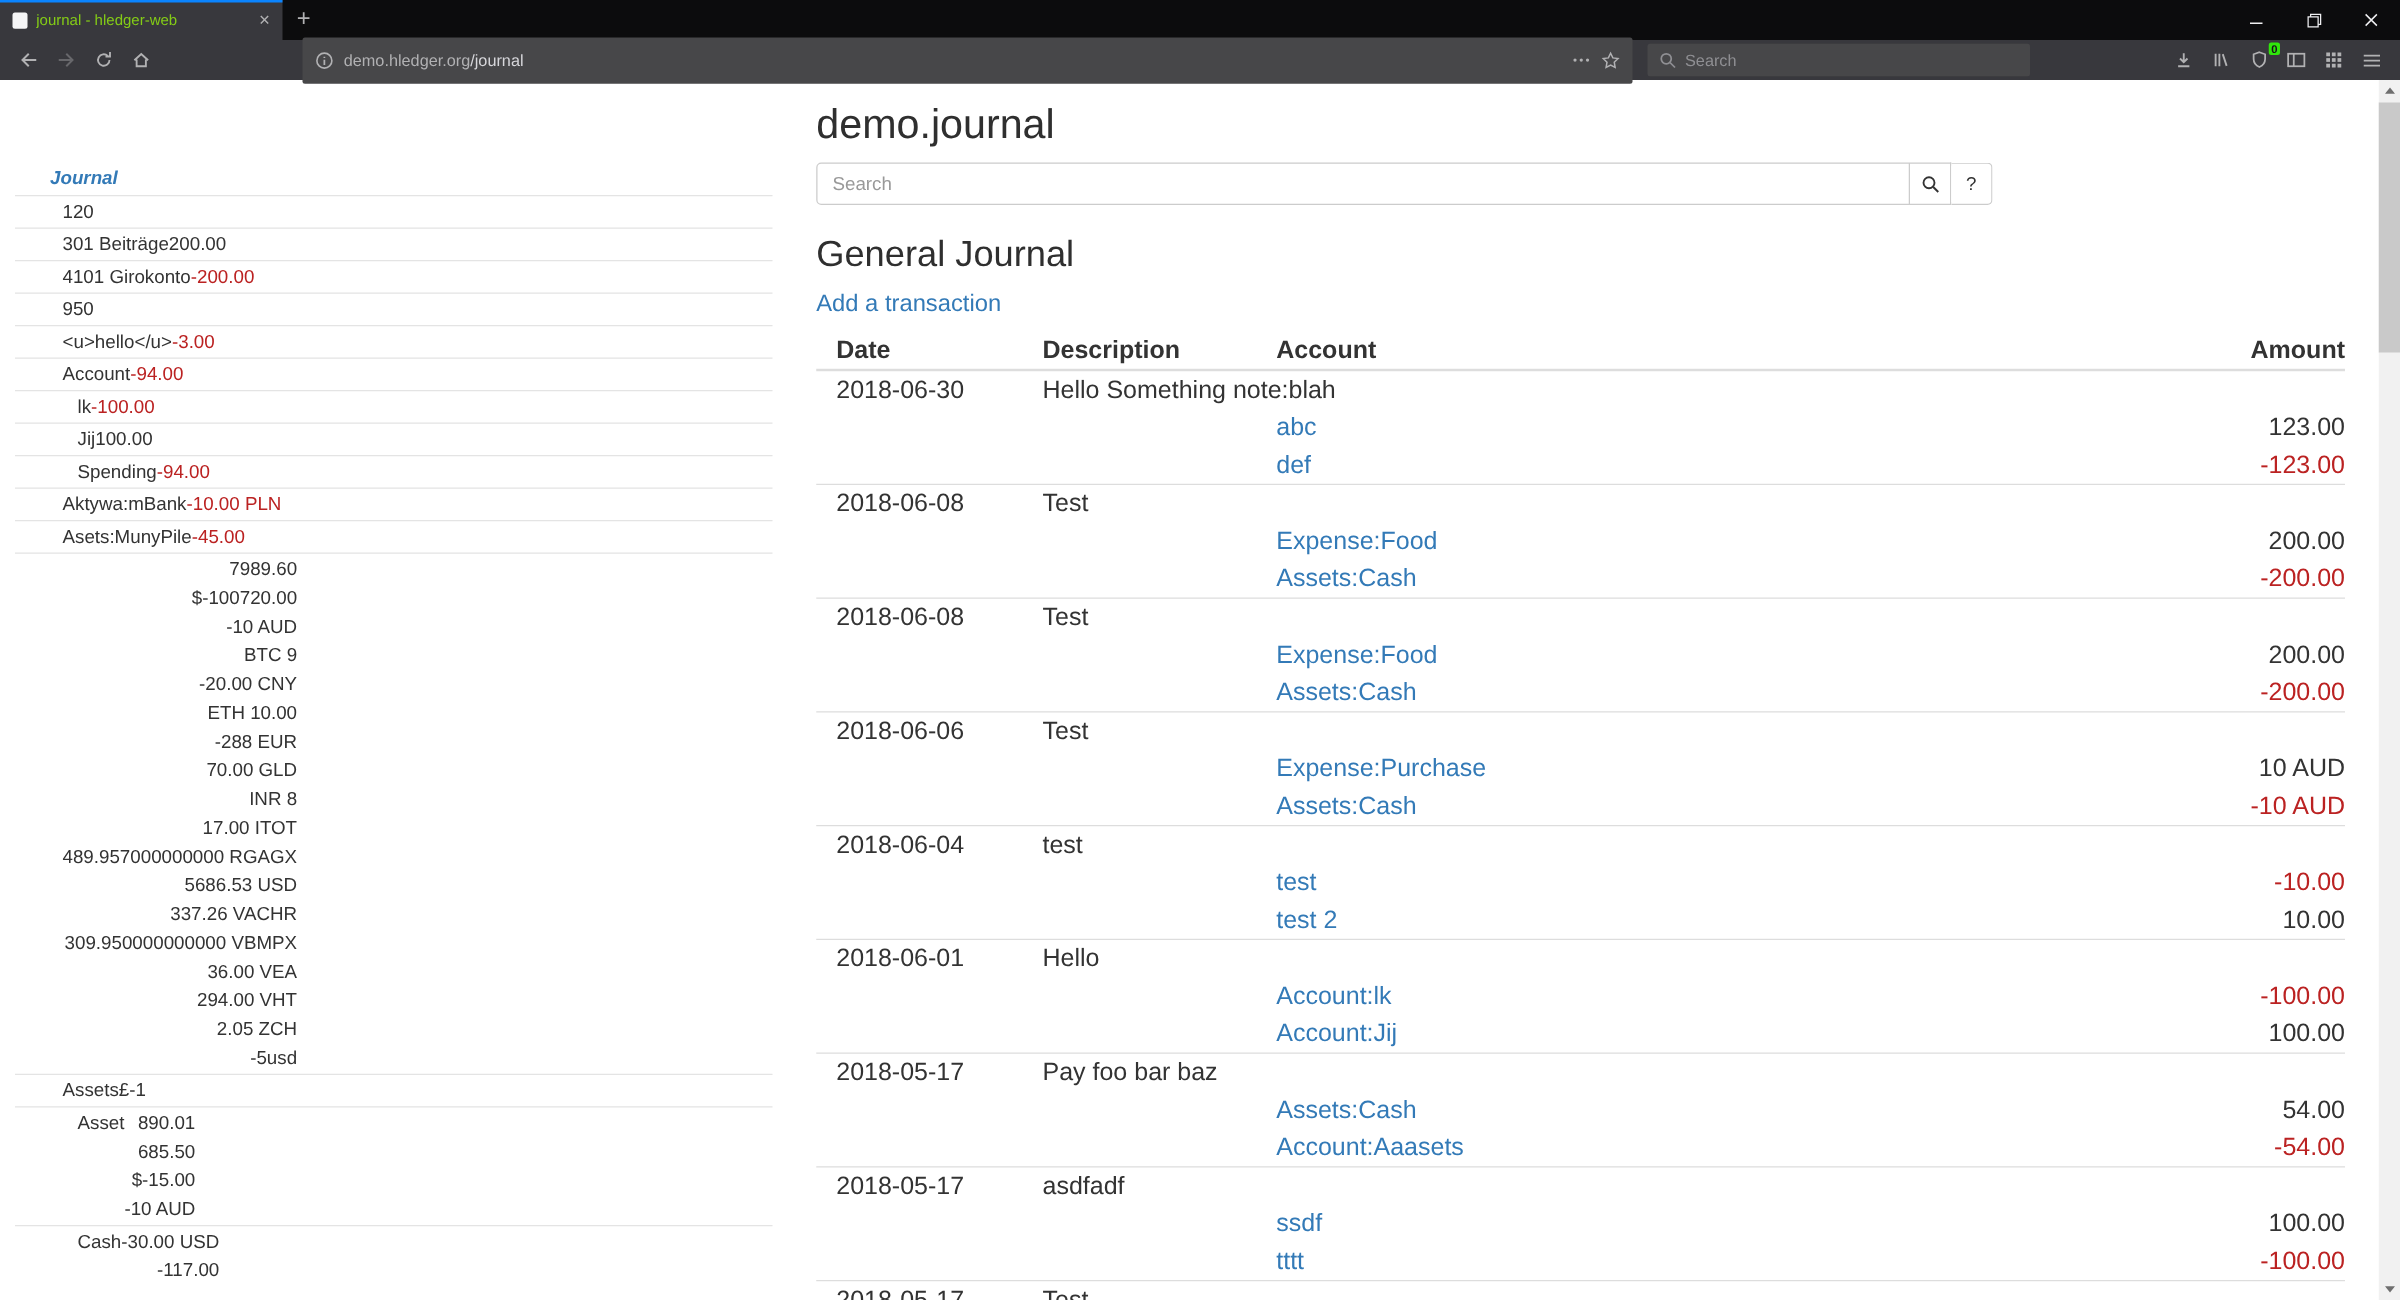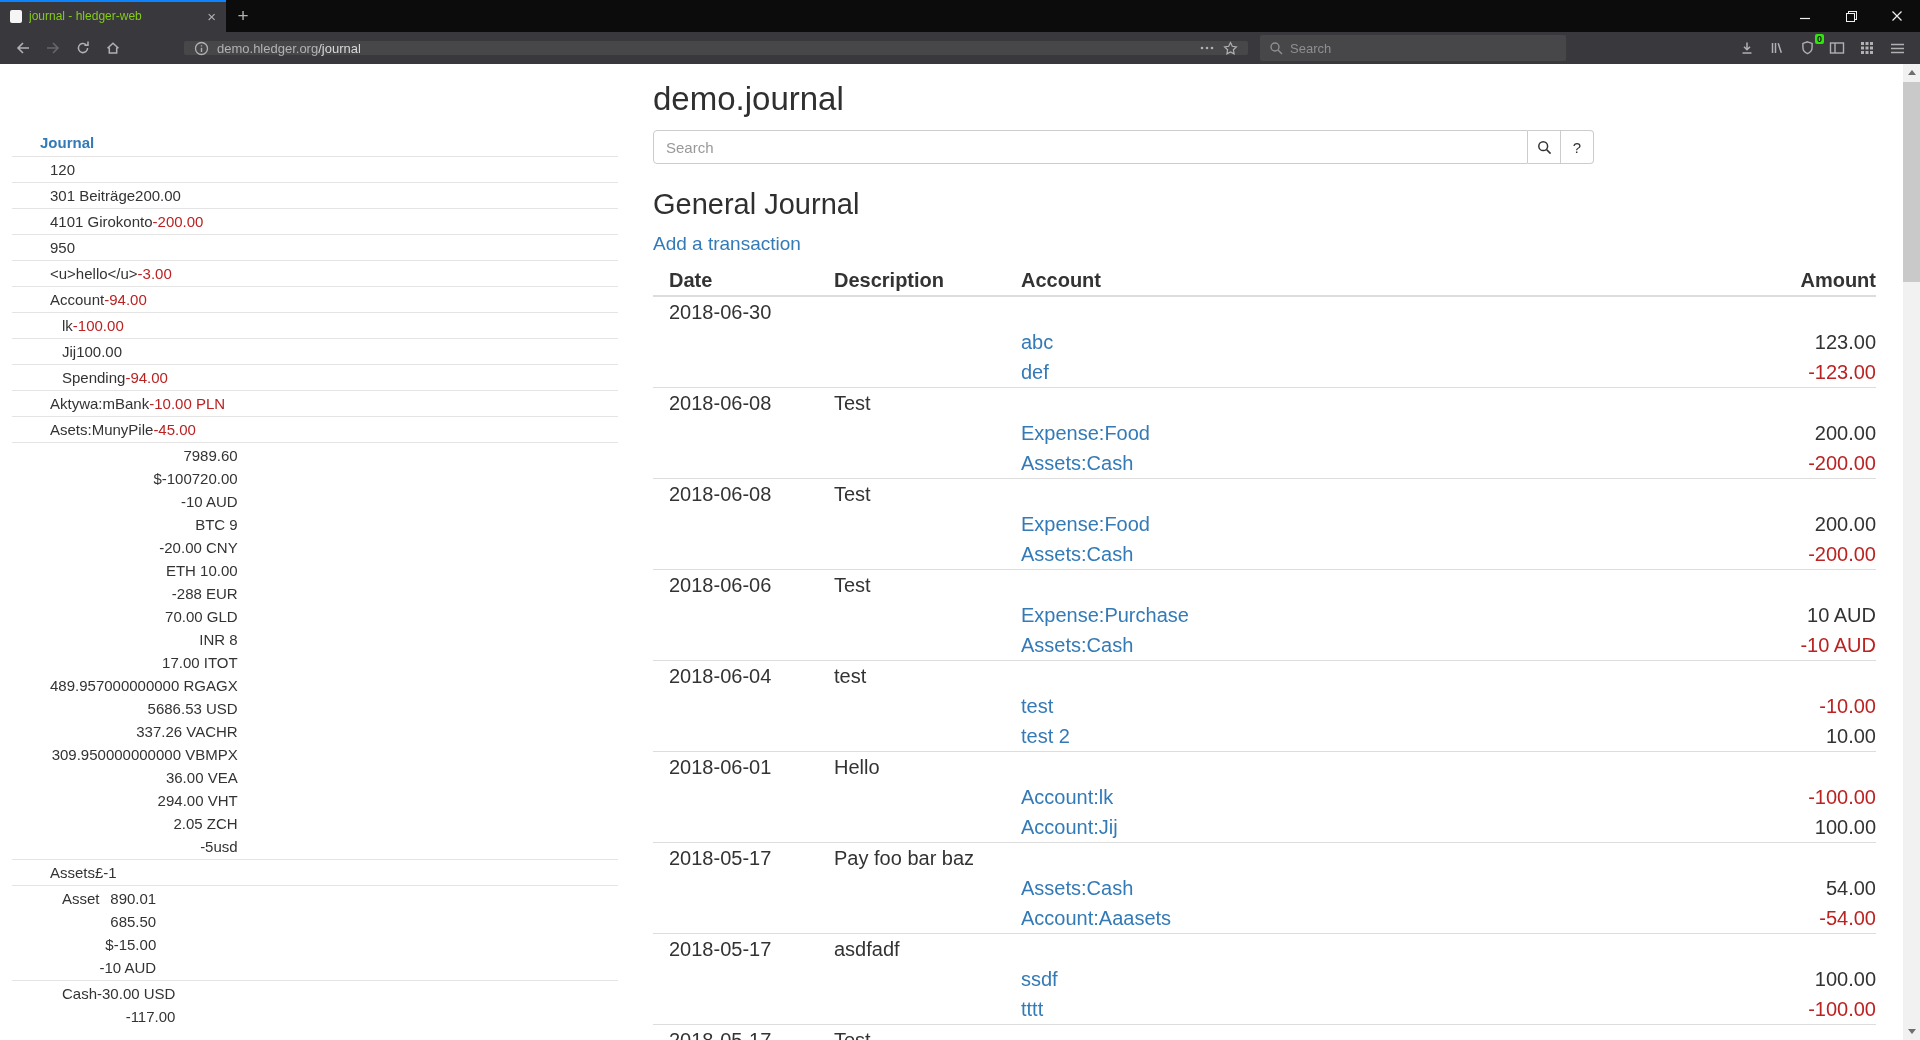--- a/index.html
+++ b/index.html
@@ -14,41 +14,41 @@
   .tab::before { content:""; position:absolute; top:0; left:0; right:0; height:2px; background:#0a84ff; }
   .favicon { width:12px; height:13px; background:#f5f5f6; border-radius:2px; flex:0 0 auto; }
   .tab-title { flex:1; color:#84cc16; font-size:12px; white-space:nowrap; overflow:hidden; }
   .tab-close { color:#b1b1b3; font-size:15px; line-height:1; cursor:default; }
   .newtab-btn { width:34px; display:flex; align-items:center; justify-content:center; color:#b1b1b3; font-size:19px; }
   .win-controls { margin-left:auto; display:flex; align-items:stretch; }
   .win-btn { width:46px; display:flex; align-items:center; justify-content:center; }
 
   .toolbar { height:32px; background:#38383d; display:flex; align-items:center; padding:0 8px; }
   .tb-btn { width:30px; height:28px; display:flex; align-items:center; justify-content:center; border-radius:2px; flex:0 0 auto; }
-  .urlbar { margin-left:56px; width:1064px; height:14px; background:#474749; border-radius:2px; display:flex; align-items:center; padding:0 10px; gap:8px; }
+  .urlbar { margin-left:114px; width:1064px; height:37px; background:#474749; border-radius:2px; display:flex; align-items:center; padding:0 10px; gap:8px; }
   .url-text { flex:1; font-size:13px; white-space:nowrap; overflow:hidden; }
   .url-domain { color:#b1b1b3; }
   .url-path { color:#d7d7db; }
   .searchbar { margin-left:12px; width:306px; height:26px; background:#474749; border-radius:2px; display:flex; align-items:center; padding:0 9px; gap:7px; }
   .search-ph { color:#8f8f93; font-size:13px; }
   .tb-right { margin-left:auto; display:flex; align-items:center; }
   .ext-wrap { position:relative; }
   .badge { position:absolute; top:0; right:-2px; background:#30e60b; color:#15141a; font-size:9px; line-height:10px; padding:0 2px; border-radius:2px; font-weight:bold; }
 
   
   .scrollbar { position:absolute; right:0; top:64px; width:17px; height:976px; background:#f1f1f1; z-index:15; }
   .sb-arrow { position:absolute; left:0; width:17px; height:17px; display:flex; align-items:center; justify-content:center; }
   .sb-arrow.up { top:0; } .sb-arrow.down { bottom:0; }
   .tri-up { width:0; height:0; border-left:4px solid transparent; border-right:4px solid transparent; border-bottom:5px solid #6f6f6f; }
   .tri-down { width:0; height:0; border-left:4px solid transparent; border-right:4px solid transparent; border-top:5px solid #6f6f6f; }
   .sb-thumb { position:absolute; left:0; top:18px; width:17px; height:200px; background:#c9c9c9; }
 
   
   .sidebar { position:absolute; left:12px; top:130px; width:606px; color:#333; font-size:15px; }
-  .side-heading-row { padding:3px 0 3px 28px; }
+  .side-heading-row { padding:3px 0 3px 28px;font-style:italic; }
   .side-heading { color:var(--link); font-weight:bold; font-size:15px; text-decoration:none; line-height:20px; }
   .acct-row { display:flex; justify-content:flex-start; align-items:flex-start; border-top:1px solid #e4e4e4; padding:1px 2px 1px 38px; }
   .acct-name { color:#333; text-decoration:none; line-height:23px; white-space:nowrap; }
   .acct-name.indent1 { padding-left:12px; }
   .acct-vals { text-align:right; }
   .acct-vals .val { line-height:23px; white-space:nowrap; }
   .neg { color:var(--neg); }
 
   
   .main { position:absolute; left:653px; top:64px; width:1223px; color:#333; }
@@ -353,20 +353,21 @@
     <div class="jrow jhead">
       <div class="jdate">Date</div>
       <div class="jdesc-h">Description</div>
       <div class="jacct-h">Account</div>
       <div class="jamt">Amount</div>
     </div>
     <div class="jbody">
         <div class="tx-group">
           <div class="jrow tx-head">
             <div class="jdate">2018-06-30</div>
+            <div class="jdesc">Hello Something note:blah</div>
           </div>
           <div class="jrow">
             <a class="jacct" href="#">abc</a>
             <div class="jamt">123.00</div>
           </div>
           <div class="jrow">
             <a class="jacct" href="#">def</a>
             <div class="jamt neg">-123.00</div>
           </div>
         </div>

